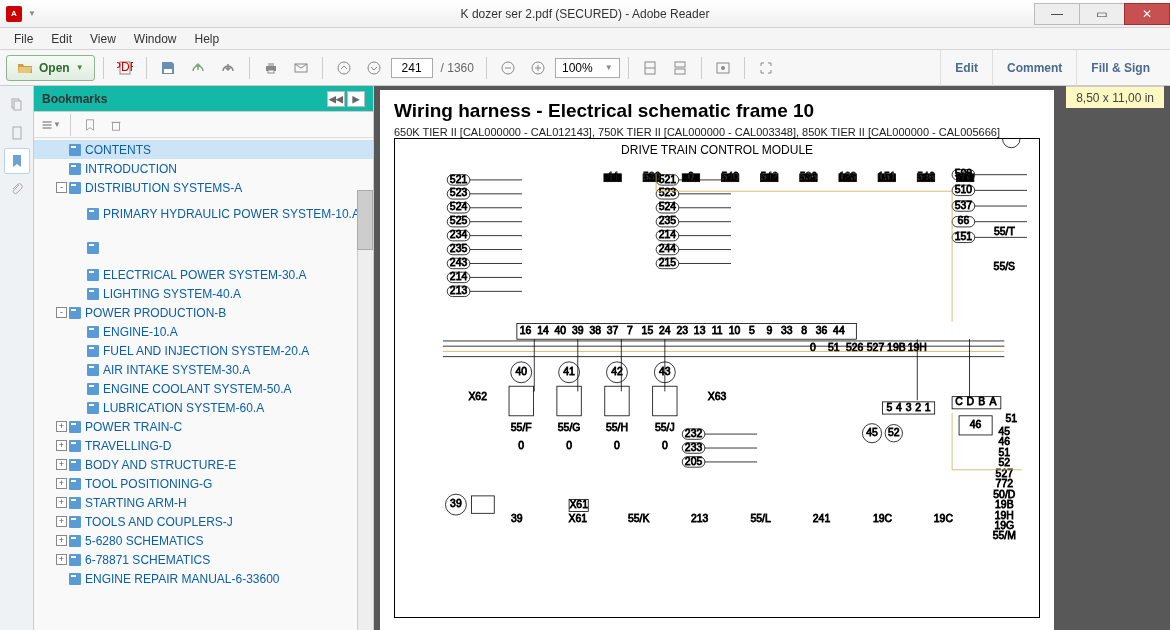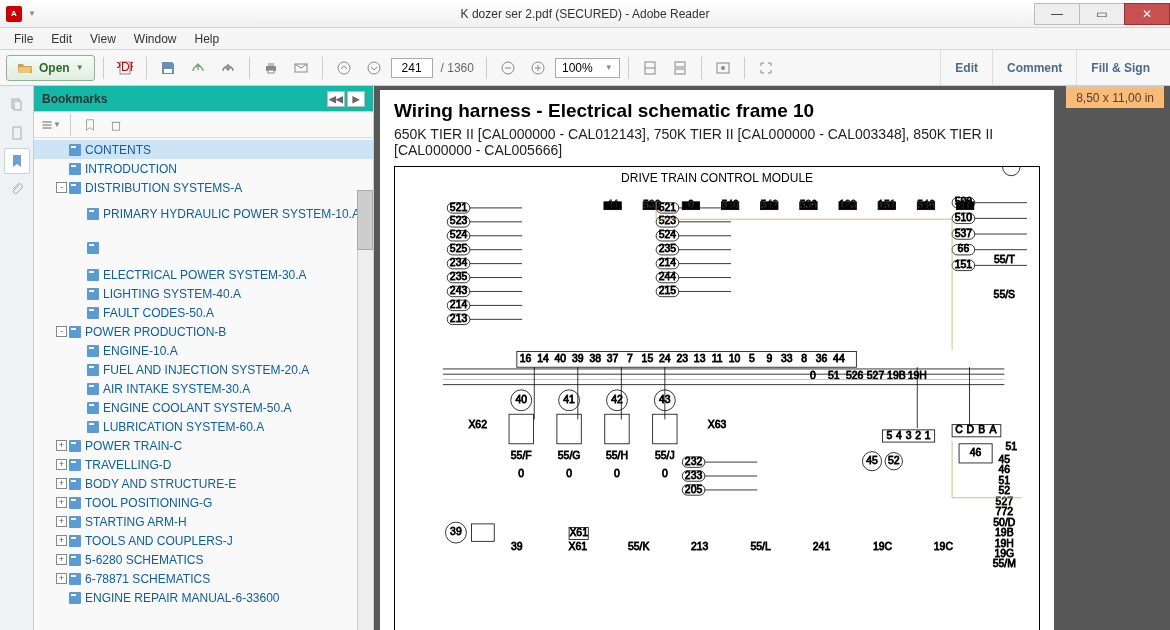--- a/index.html
+++ b/index.html
@@ -35,25 +35,25 @@
 .bmtree{flex:1;overflow-y:auto;overflow-x:hidden;padding:2px 0;position:relative}
 .bmtree .row{display:flex;align-items:center;height:19px;padding-right:0;color:#0b5ea8;cursor:default;white-space:nowrap}
 .bmtree .row.sel{background:#cde4f7}
 .bmtree .tw{width:11px;height:11px;border:1px solid #888;font-size:9px;line-height:9px;text-align:center;color:#555;background:#fff;margin-right:2px;flex-shrink:0}
 .bmtree .sp{display:inline-block;flex-shrink:0}
 .bmtree .bico{width:12px;height:12px;margin-right:4px;background:#5b9bd5;border-radius:1px;flex-shrink:0;position:relative}
 .bmtree .bico::after{content:"";position:absolute;left:2px;top:2px;width:5px;height:2px;background:#fff}
 .content{flex:1;background:#585858;display:flex;}
 .page{flex:1;background:#fff;margin:4px 6px 0 6px;padding:10px 14px;overflow:hidden;position:relative}
 .page h1{font-size:19px;font-weight:700;font-family:Arial;color:#000;margin-bottom:4px}
-.page .sub{font-size:14px;color:#222;margin-bottom:8px}
+.page .sub{font-size:11px;color:#222;margin-bottom:0}
 .schematic{border:1px solid #000;height:480px;position:relative;background:#fff}
 .schematic .hdr{text-align:center;font-size:12px;font-weight:400;padding:4px;font-family:Arial}
 .sch-svg{position:absolute;inset:0}
-.status{height:22px;background:#fdba74;border-top:1px solid #ccc;font-size:11px;color:#444;display:flex;align-items:center;padding:0 10px;margin:0 6px}
+.status{height:22px;background:#fef9c3;border-top:1px solid #ccc;font-size:11px;color:#444;display:flex;align-items:center;padding:0 10px;margin:0 6px}
 svg.ic{width:16px;height:16px}
 .triangledown{font-size:8px;color:#888}
 .scrolltrack{position:absolute;right:0;top:52px;bottom:0;width:16px;background:#eee;border-left:1px solid #ccc}
 .scrollthumb{position:absolute;right:0;top:52px;width:16px;height:60px;background:#cdcdcd;border:1px solid #aaa}
 </style>
 </head>
 <body>
 
 <div class="titlebar">
   <div class="pdf-ico">A</div>
@@ -278,26 +278,20 @@
           <span class="sp" style="width:40px"></span>
           <span class="sp" style="width:13px"></span>
           <span class="bico"></span>
           <span style="">ELECTRICAL POWER SYSTEM-30.A</span>
         </div>
         <div class="row">
           <span class="sp" style="width:40px"></span>
           <span class="sp" style="width:13px"></span>
           <span class="bico"></span>
           <span style="">LIGHTING SYSTEM-40.A</span>
-        </div>
-        <div class="row">
-          <span class="sp" style="width:40px"></span>
-          <span class="sp" style="width:13px"></span>
-          <span class="bico"></span>
-          <span style="">FAULT CODES-50.A</span>
         </div>
         <div class="row">
           <span class="sp" style="width:22px"></span>
           <span class="tw">-</span>
           <span class="bico"></span>
           <span style="">POWER PRODUCTION-B</span>
         </div>
         <div class="row">
           <span class="sp" style="width:40px"></span>
           <span class="sp" style="width:13px"></span>

